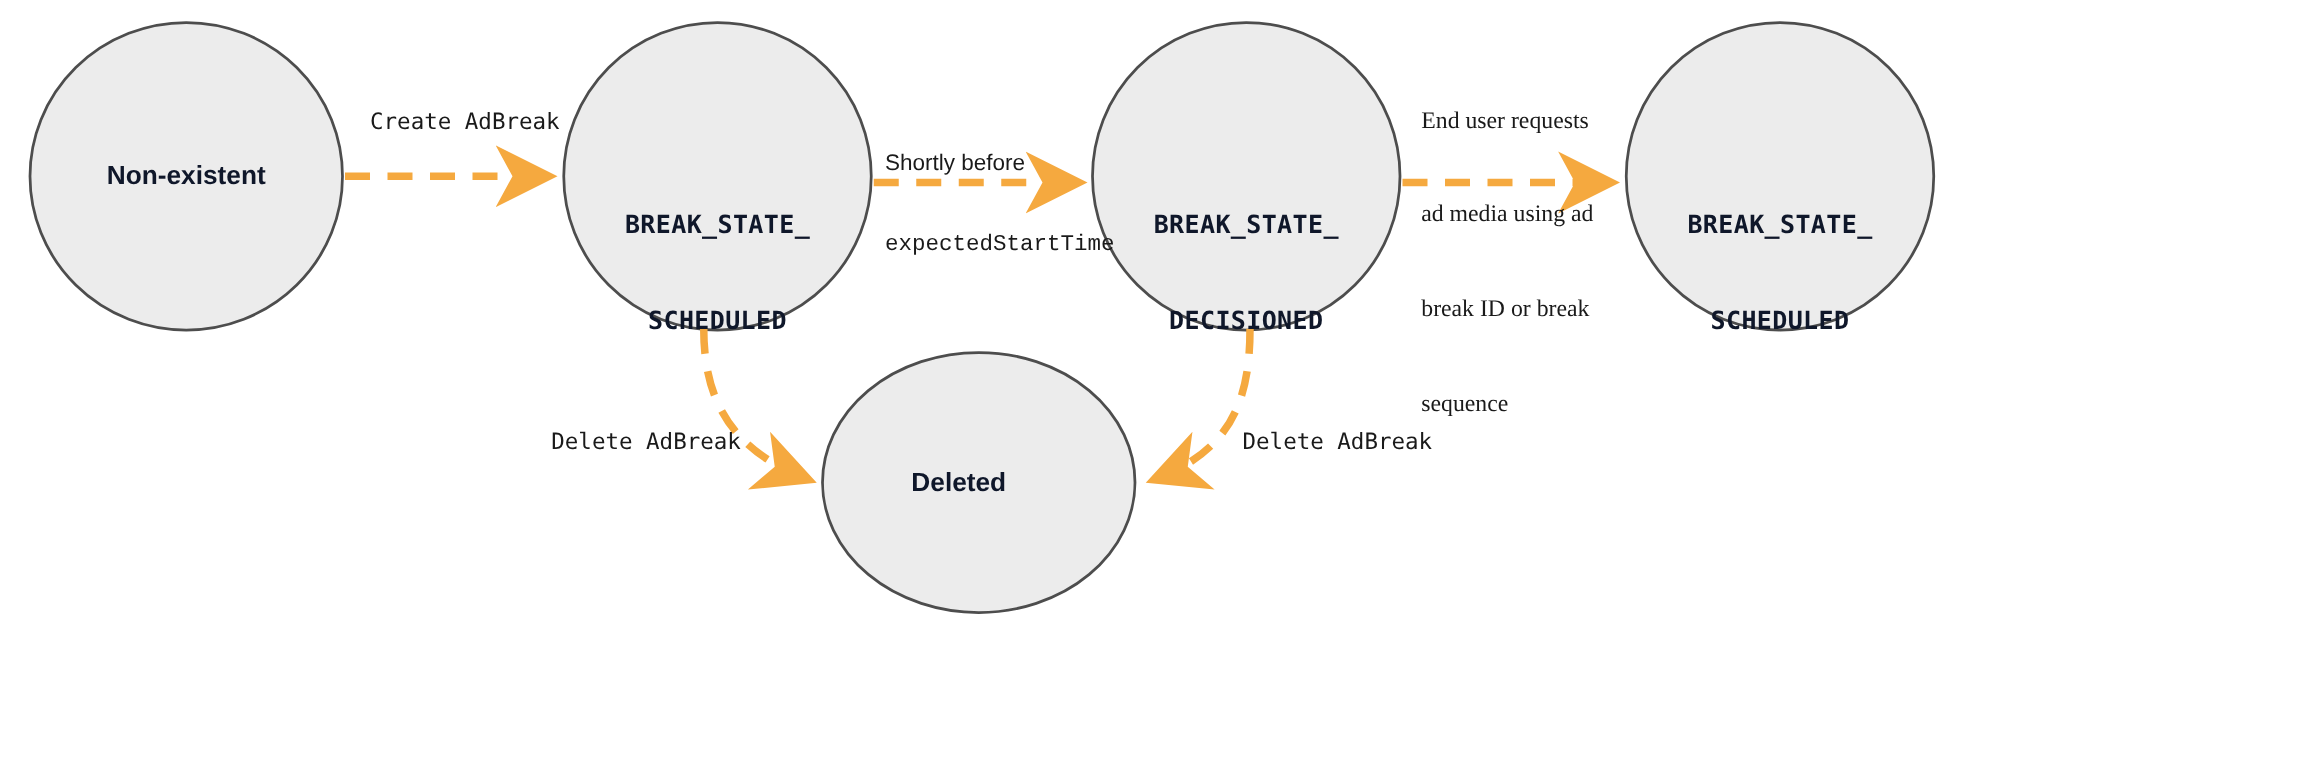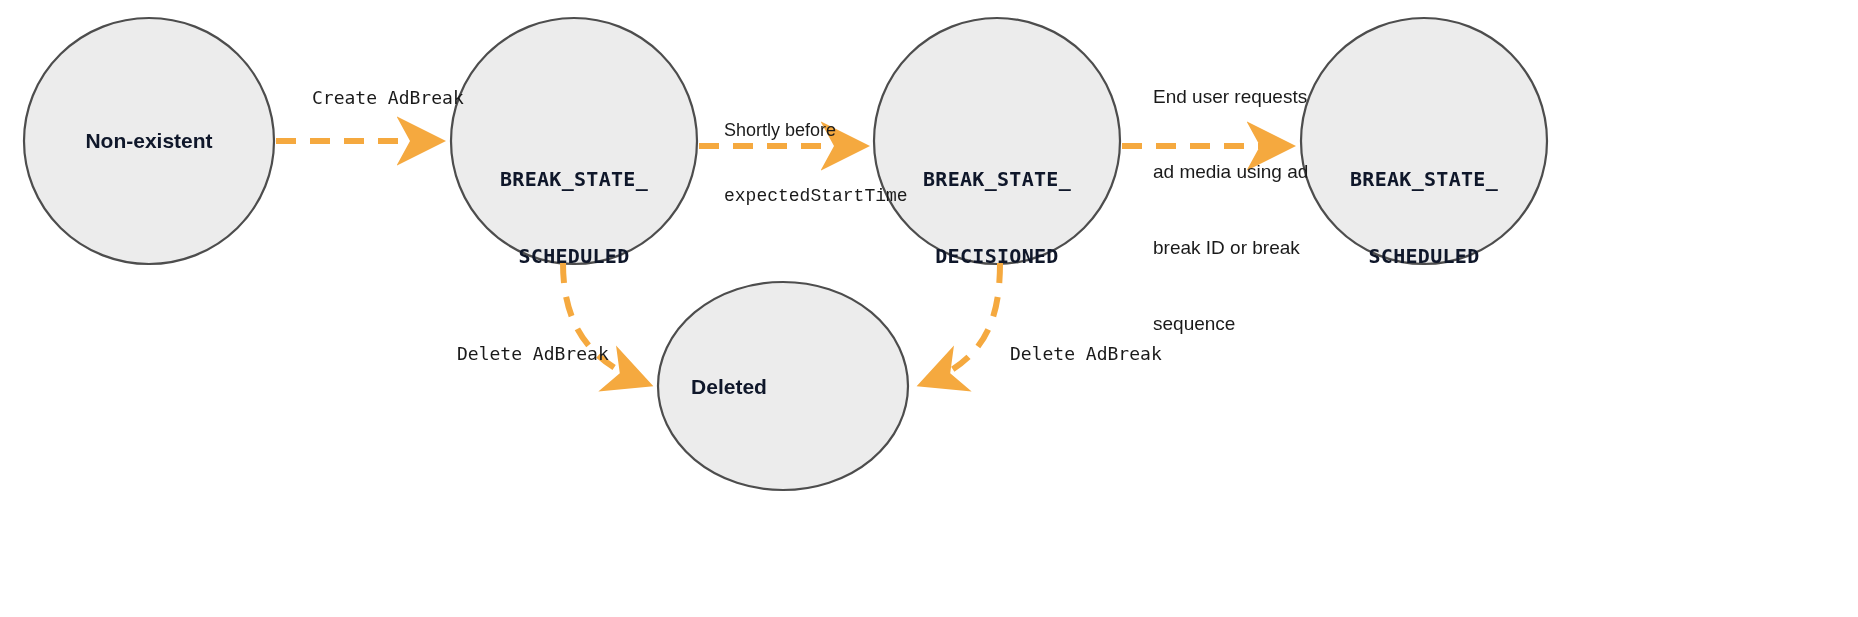--- a/index.html
+++ b/index.html
@@ -43,28 +43,27 @@
   }
   .node-label.sans {
     font-family: "Liberation Sans", sans-serif;
     font-size: 21px;
   }
   .edge-label {
     position: absolute;
     color: #1a1a1a;
     white-space: pre;
     line-height: 1.33;
-    margin-left: 16px;
   }
   .edge-label.mono {
     font-family: "DejaVu Sans Mono", monospace;
     font-size: 18px;
   }
   .edge-label.sans {
-    font-family: Liberation Sans, sans-serif;
+    font-family: Liberation Serif, serif;
     font-size: 19px;
   }
   .edge-label.mixed .pre {
     font-family: "Liberation Sans", sans-serif;
     font-size: 18px;
   }
   .edge-label.mixed .code {
     font-family: Liberation Mono, monospace;
     font-size: 18px;
   }
@@ -124,21 +123,21 @@
   <div class="node-label mono" style="left:874px; top:116px; width:246px;">
     <div>BREAK_STATE_</div>
     <div>DECISIONED</div>
   </div>
 
   <div class="node-label mono" style="left:1301px; top:116px; width:246px;">
     <div>BREAK_STATE_</div>
     <div>SCHEDULED</div>
   </div>
 
-  <div class="node-label sans" style="left:620px; top:374px; width:218px;">Deleted</div>
+  <div class="node-label sans" style="left:658px; top:374px; width:218px;">Deleted</div>
 
   <div class="edge-label mono" style="left:296px; top:86px;">Create AdBreak</div>
 
   <div class="edge-label mixed" style="left:708px; top:76px;">
     <div class="pre">Shortly before</div>
     <div class="code">expectedStartTime</div>
   </div>
 
   <div class="edge-label sans" style="left:1137px; top:33px;">
     <div>End user requests</div>

